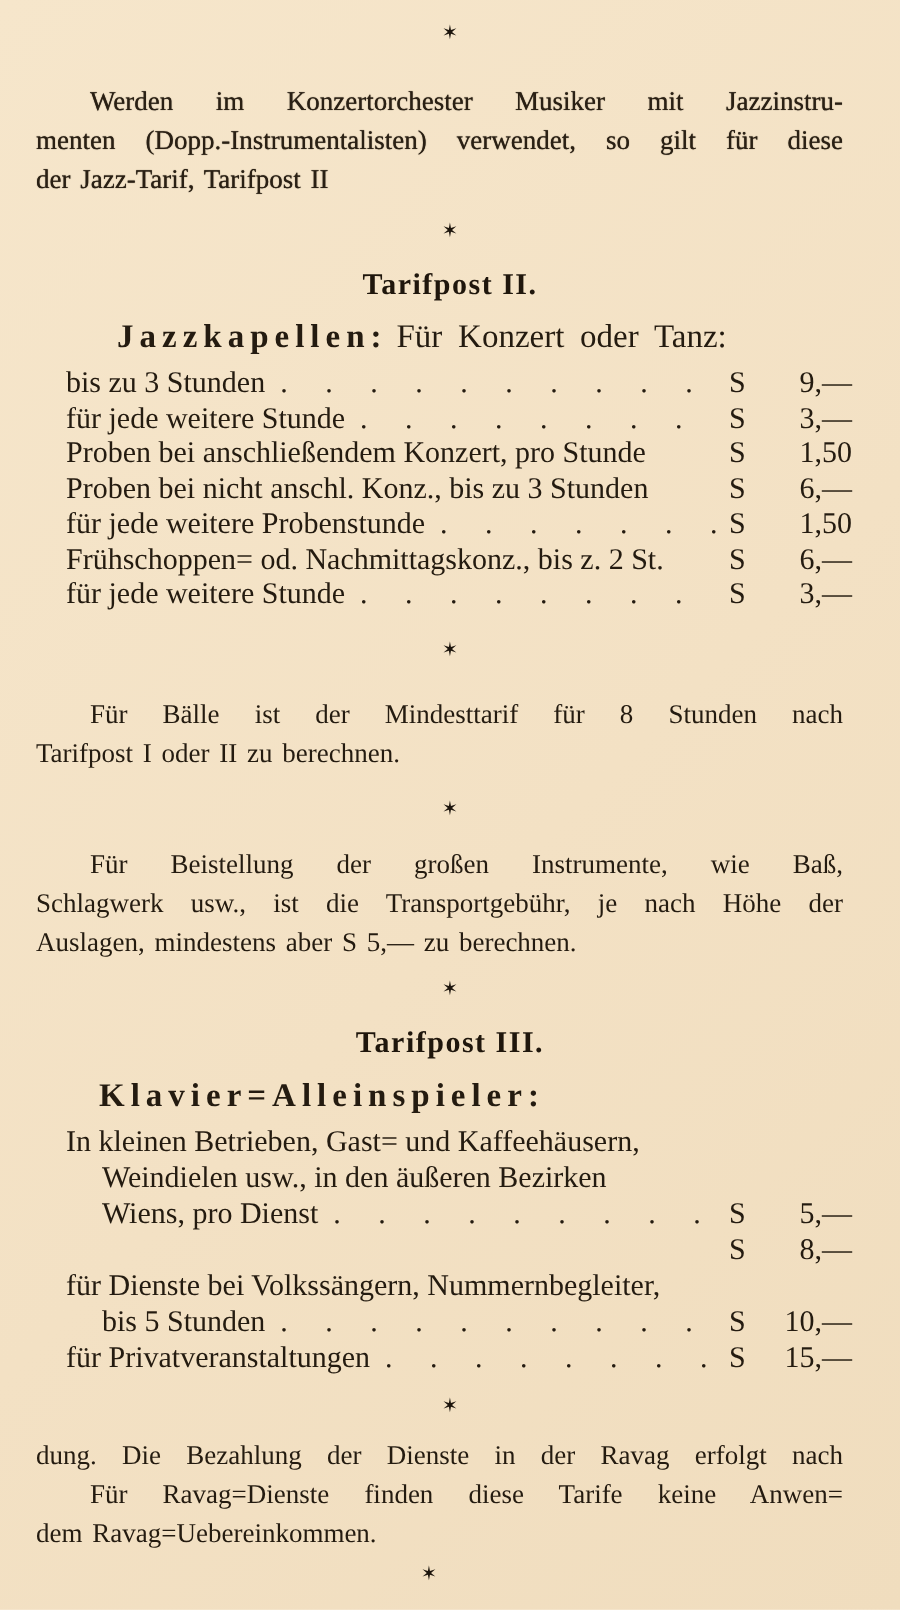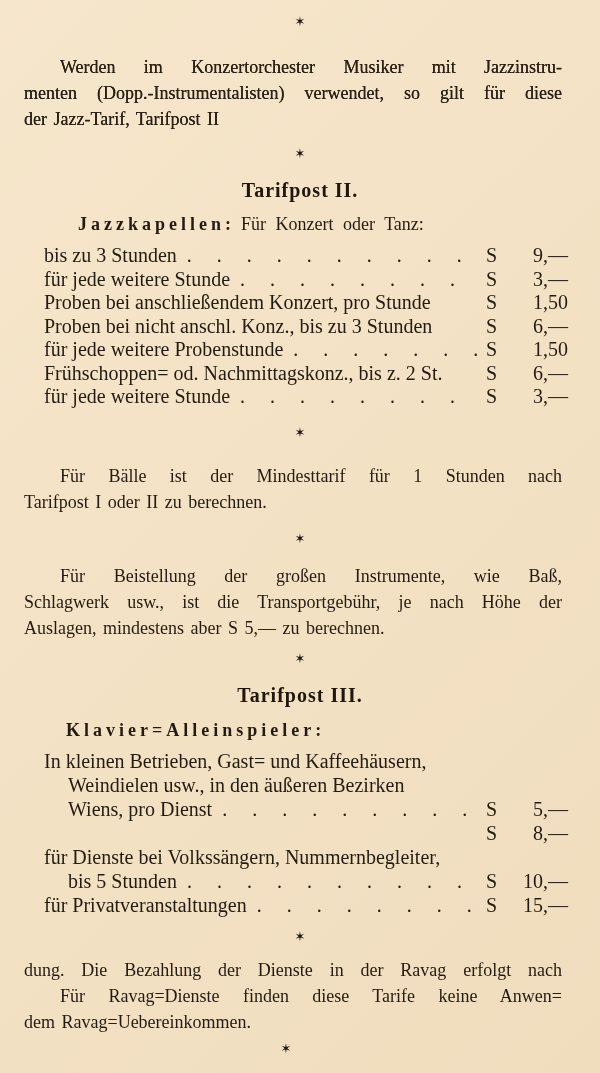--- a/index.html
+++ b/index.html
@@ -53,21 +53,21 @@
     font-size: 20px;
     line-height: 24px;
     font-weight: bold;
     letter-spacing: 1px;
     color: #1f160c;
   }
 
   .sub-line {
     margin-top: 10px;
     margin-left: 78px;
-    font-size: 18px;
+    font-size: 22px;
     line-height: 24px;
     color: #241b10;
   }
   .gesperrt { letter-spacing: 4px; font-weight: bold; }
   .sub-rest { word-spacing: 5px; margin-left: 6px; }
   .sub3 { margin-left: 66px; line-height: 26px; }
 
   .ttable {
     margin-left: 44px;
     margin-right: 32px;
@@ -152,21 +152,21 @@
       <span class="lbl">für jede weitere Stunde</span>
       <span class="leader dots"></span>
       <span class="cur">S</span>
       <span class="amt">3,—</span>
     </div>
   </div>
 
   <div class="star-sep s3"><span>✶</span></div>
 
   <div class="par p2">
-    <div class="line firstline">Für Bälle ist der Mindesttarif für 1 Stunden nach</div>
+    <div class="line firstline">Für Bälle ist der Mindesttarif für 8 Stunden nach</div>
     <div class="line lastline">Tarifpost I oder II zu berechnen.</div>
   </div>
 
   <div class="star-sep s4"><span>✶</span></div>
 
   <div class="par p3">
     <div class="line firstline">Für Beistellung der großen Instrumente, wie Baß,</div>
     <div class="line">Schlagwerk usw., ist die Transportgebühr, je nach Höhe der</div>
     <div class="line lastline">Auslagen, mindestens aber S 5,— zu berechnen.</div>
   </div>

